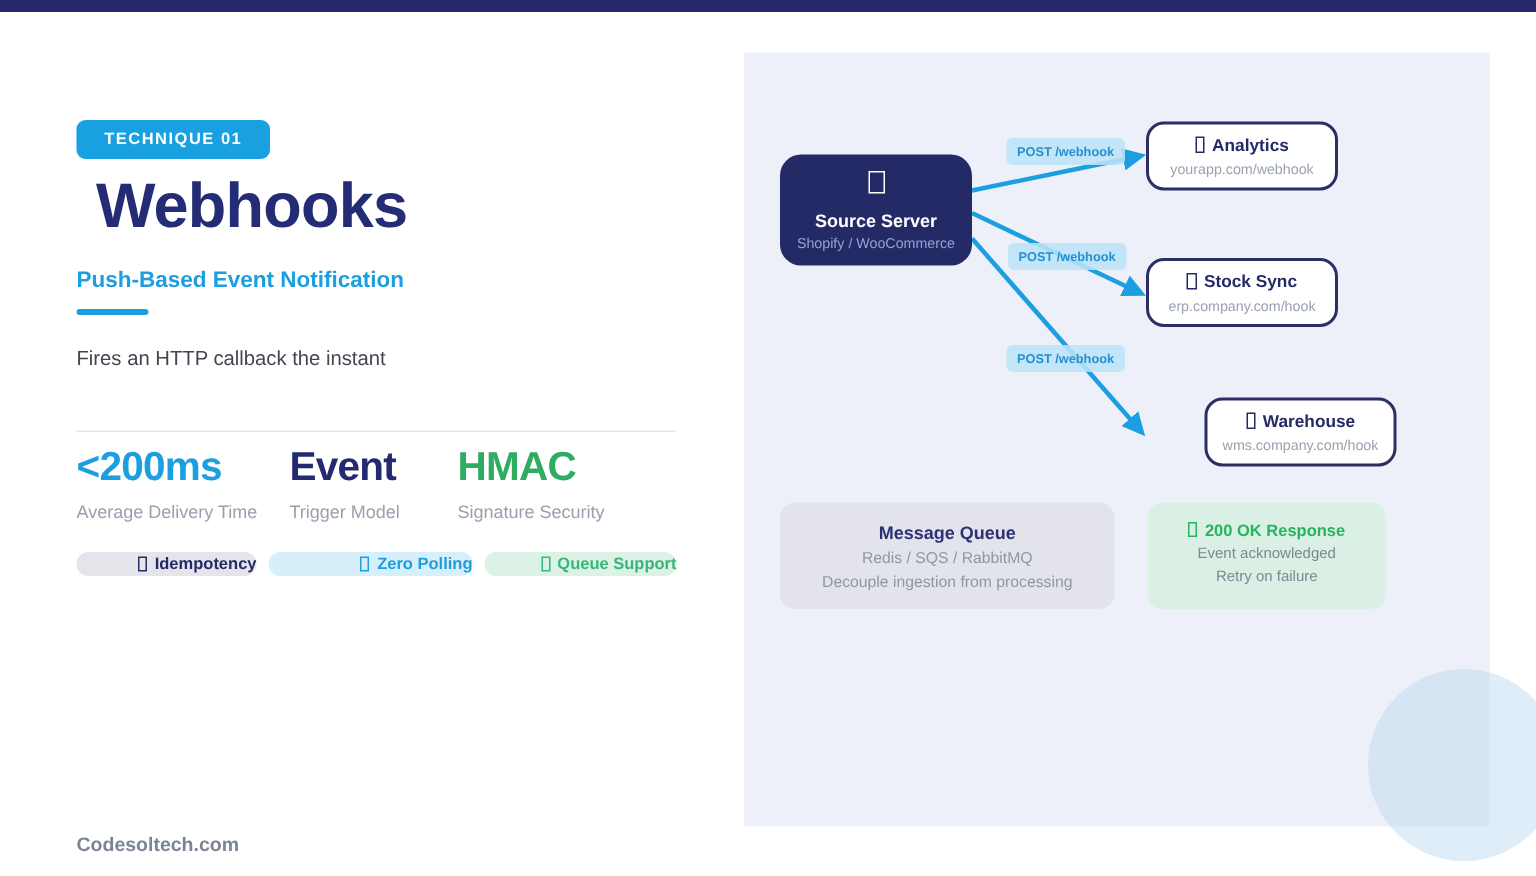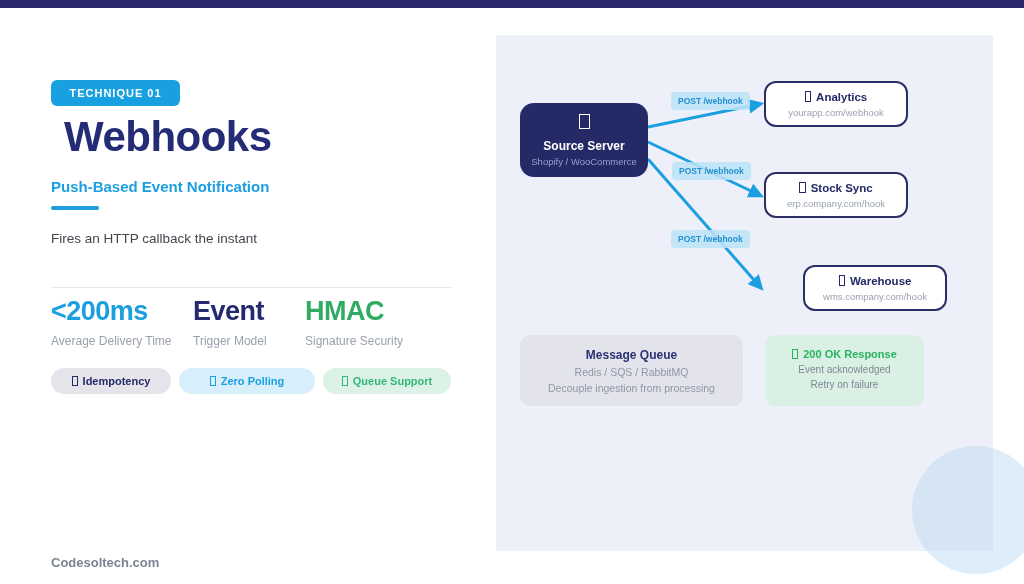--- a/index.html
+++ b/index.html
@@ -46,22 +46,22 @@
     position: absolute; left: 51px; top: 287px;
     width: 400px; height: 1px; background: #e4e7eb;
   }
   .stats { position: absolute; left: 51px; top: 296px; display: flex; }
   .stat-col-0 { width: 142px; }
   .stat-col-1 { width: 112px; }
   .stat-value { font-size: 27px; font-weight: bold; letter-spacing: -0.5px; }
   .stat-label { margin-top: 7px; font-size: 12px; color: #99a0ad; }
   .pills { position: absolute; left: 51px; top: 368px; display: flex; gap: 8px; }
   .pill {
-    height: 26px; border-radius: 13px;
-    display: flex; align-items: center; justify-content: center;
+    height: 16px; border-radius: 13px;
+    display: flex; align-items: center; justify-content: flex-end;
     font-size: 11px; font-weight: bold;
   }
   .pill-0 { width: 120px; background: #e4e4ea; color: #232c66; }
   .pill-1 { width: 136px; background: #d7eefb; color: #1b9fe0; }
   .pill-2 { width: 128px; background: #dcf2e6; color: #35b779; }
   .footer {
     position: absolute; left: 51px; top: 555px;
     font-size: 13px; font-weight: bold; color: #7b8494;
   }
   
@@ -87,21 +87,21 @@
     padding-top: 11px;
   }
   .source-tofu {
     display: inline-block; width: 11px; height: 15px;
     border: 1.6px solid #ffffff;
   }
   .source-title { margin-top: 6px; font-size: 12px; font-weight: bold; }
   .source-sub { margin-top: 3px; font-size: 9.5px; color: #97a0cf; }
   .endpoint {
     position: absolute; left: 268px;
-    width: 144px; height: 46px;
+    width: 128px; height: 46px;
     background: #ffffff; border: 2px solid #2b2f66; border-radius: 12px;
     text-align: center; padding-top: 8px;
   }
   .endpoint-0 { top: 46px; }
   .endpoint-1 { top: 137px; }
   .endpoint-2 { top: 230px; margin-left: 39px; }
   .endpoint-title { font-size: 11.5px; font-weight: bold; color: #232a66; }
   .endpoint-url { margin-top: 4px; font-size: 9.5px; color: #9aa2af; }
   .post-label {
     position: absolute;

